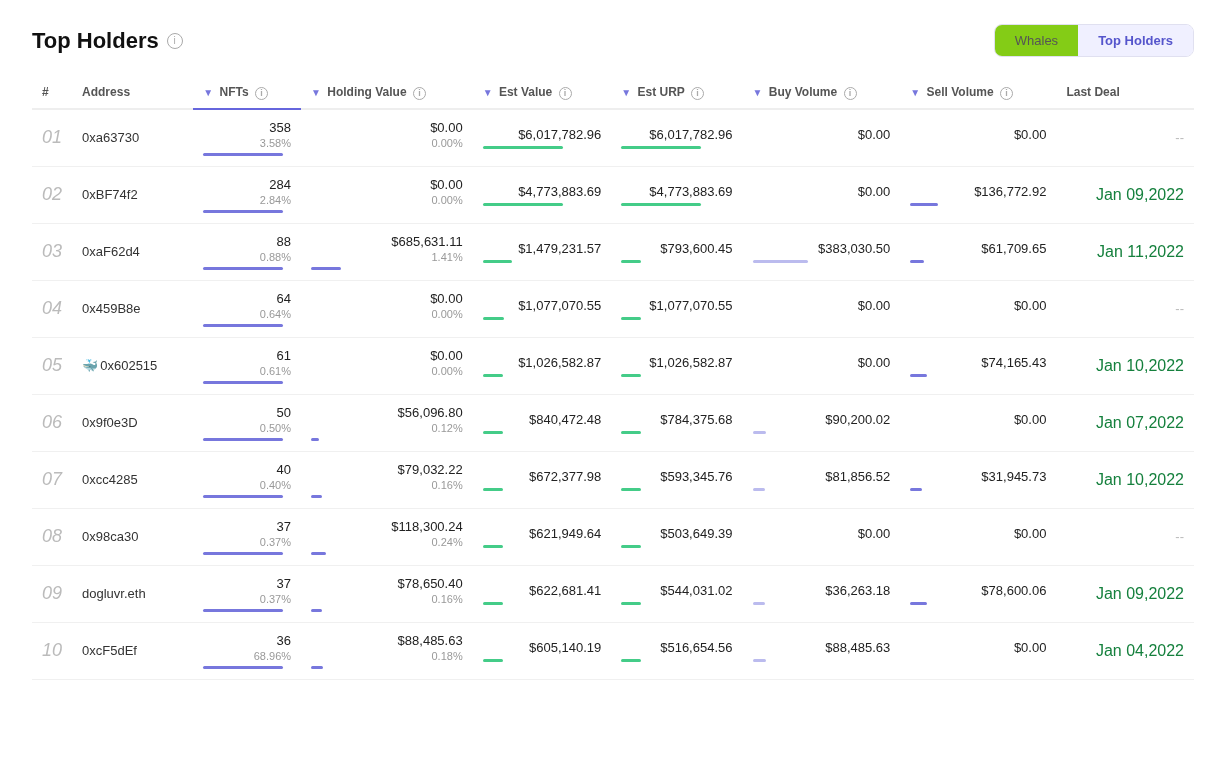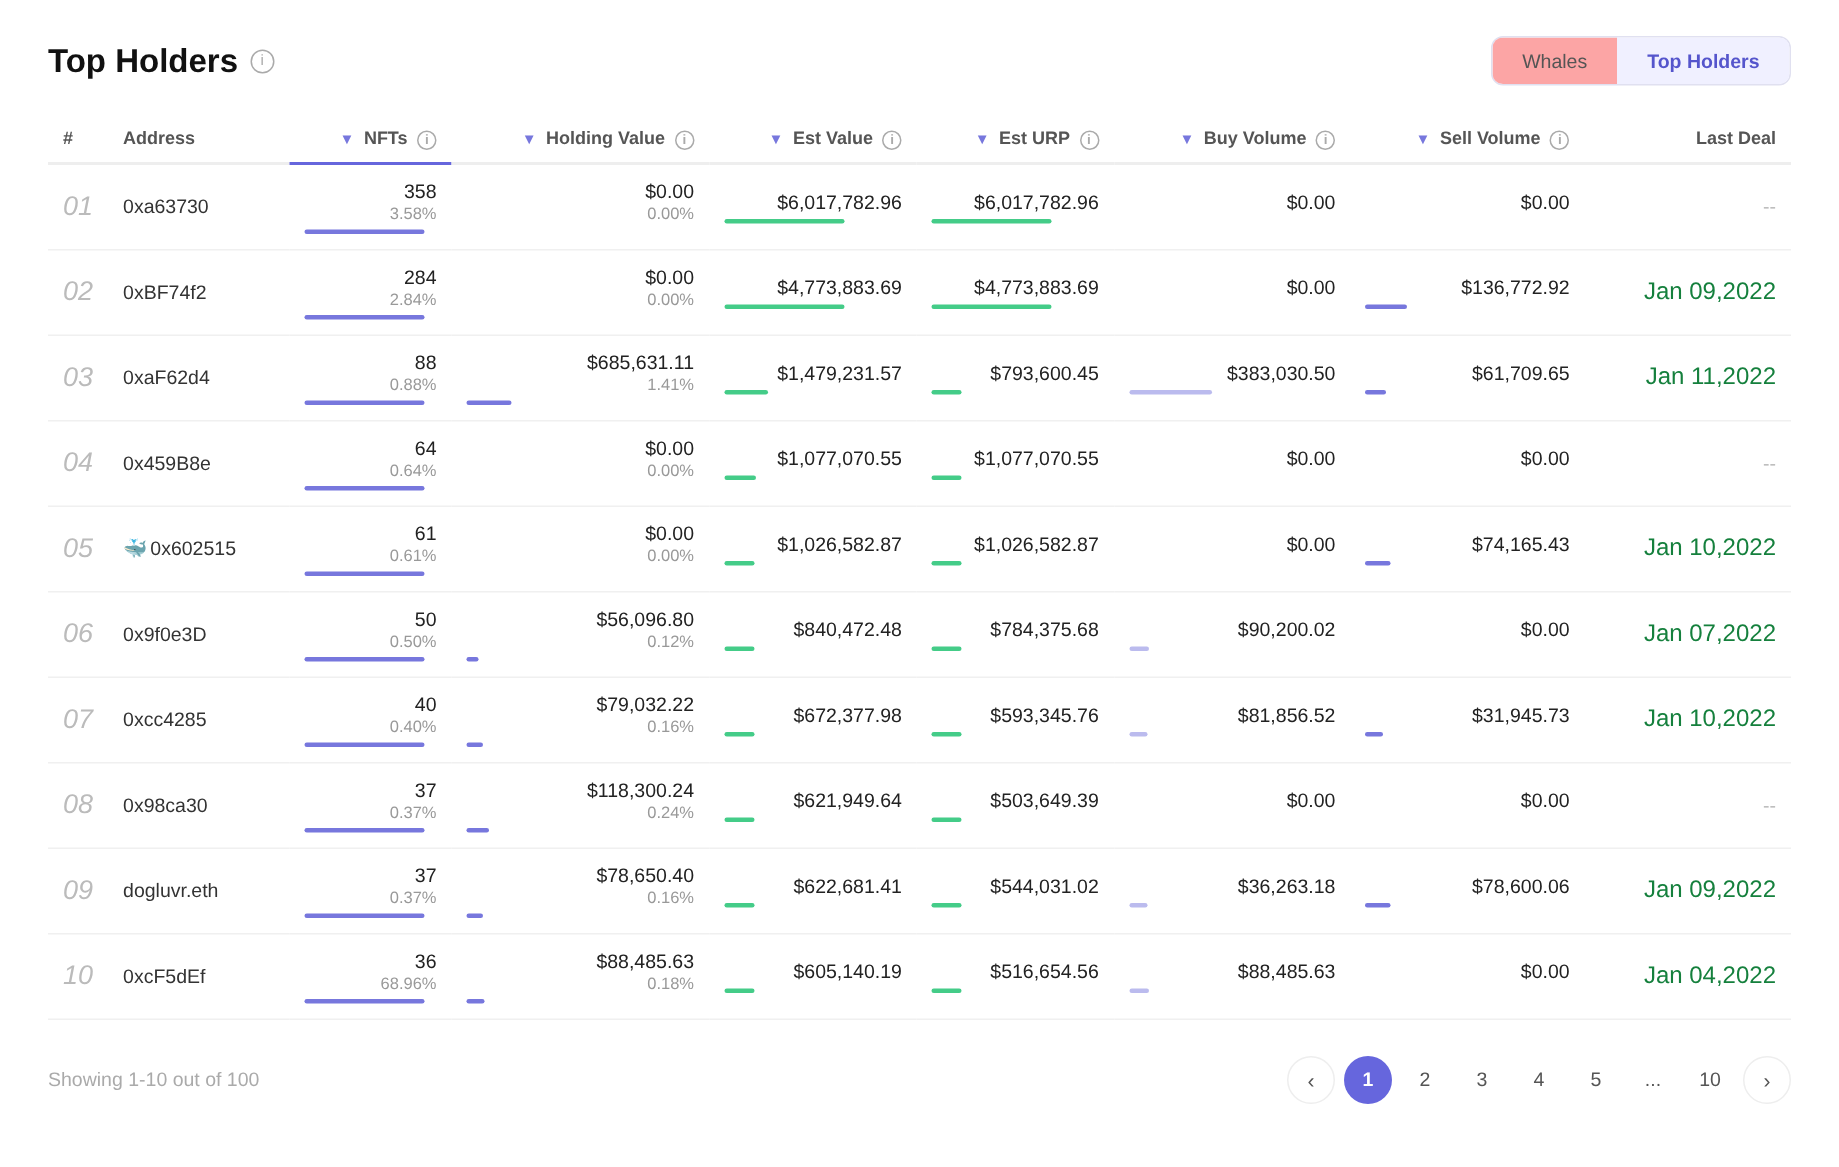--- a/index.html
+++ b/index.html
@@ -46,38 +46,38 @@
       border-radius: 8px;
       overflow: hidden;
       border: 1.5px solid #e0e0f0;
     }
     .tab-btn {
       padding: 8px 20px;
       font-size: 13px;
       font-weight: 500;
       cursor: pointer;
       border: none;
-      background: #fca5a5;
+      background: #84cc16;
       color: #555;
     }
     .tab-btn.active {
       background: #f0f0ff;
       color: #5555cc;
       font-weight: 600;
     }
     table {
       width: 100%;
       border-collapse: collapse;
     }
     thead tr {
       border-bottom: 2px solid #eee;
     }
     th {
       padding: 8px 10px;
-      text-align: right;
+      text-align: left;
       font-size: 12px;
       font-weight: 600;
       color: #555;
       white-space: nowrap;
     }
     th:first-child, th:nth-child(2) {
       text-align: left;
     }
     th .sort-icon {
       color: #7777dd;
@@ -595,27 +595,13 @@
         <div class="cell-main">$0.00</div>
         <div class="cell-bar bar-blue" style="width:0%;max-width:80px;"></div>
       </td>
       <td>
         <span class="last-deal">Jan 04,2022</span>
       </td>
     </tr>
       </tbody>
   </table>
 
-  <div class="pagination">
-    <span class="showing-text">Showing 1-10 out of 100</span>
-    <div class="page-controls">
-      <button class="nav-btn">‹</button>
-      <button class="page-btn active">1</button>
-      <button class="page-btn">2</button>
-      <button class="page-btn">3</button>
-      <button class="page-btn">4</button>
-      <button class="page-btn">5</button>
-      <button class="page-btn">...</button>
-      <button class="page-btn">10</button>
-      <button class="nav-btn">›</button>
-    </div>
-  </div>
 </div>
 
 </body></html>

